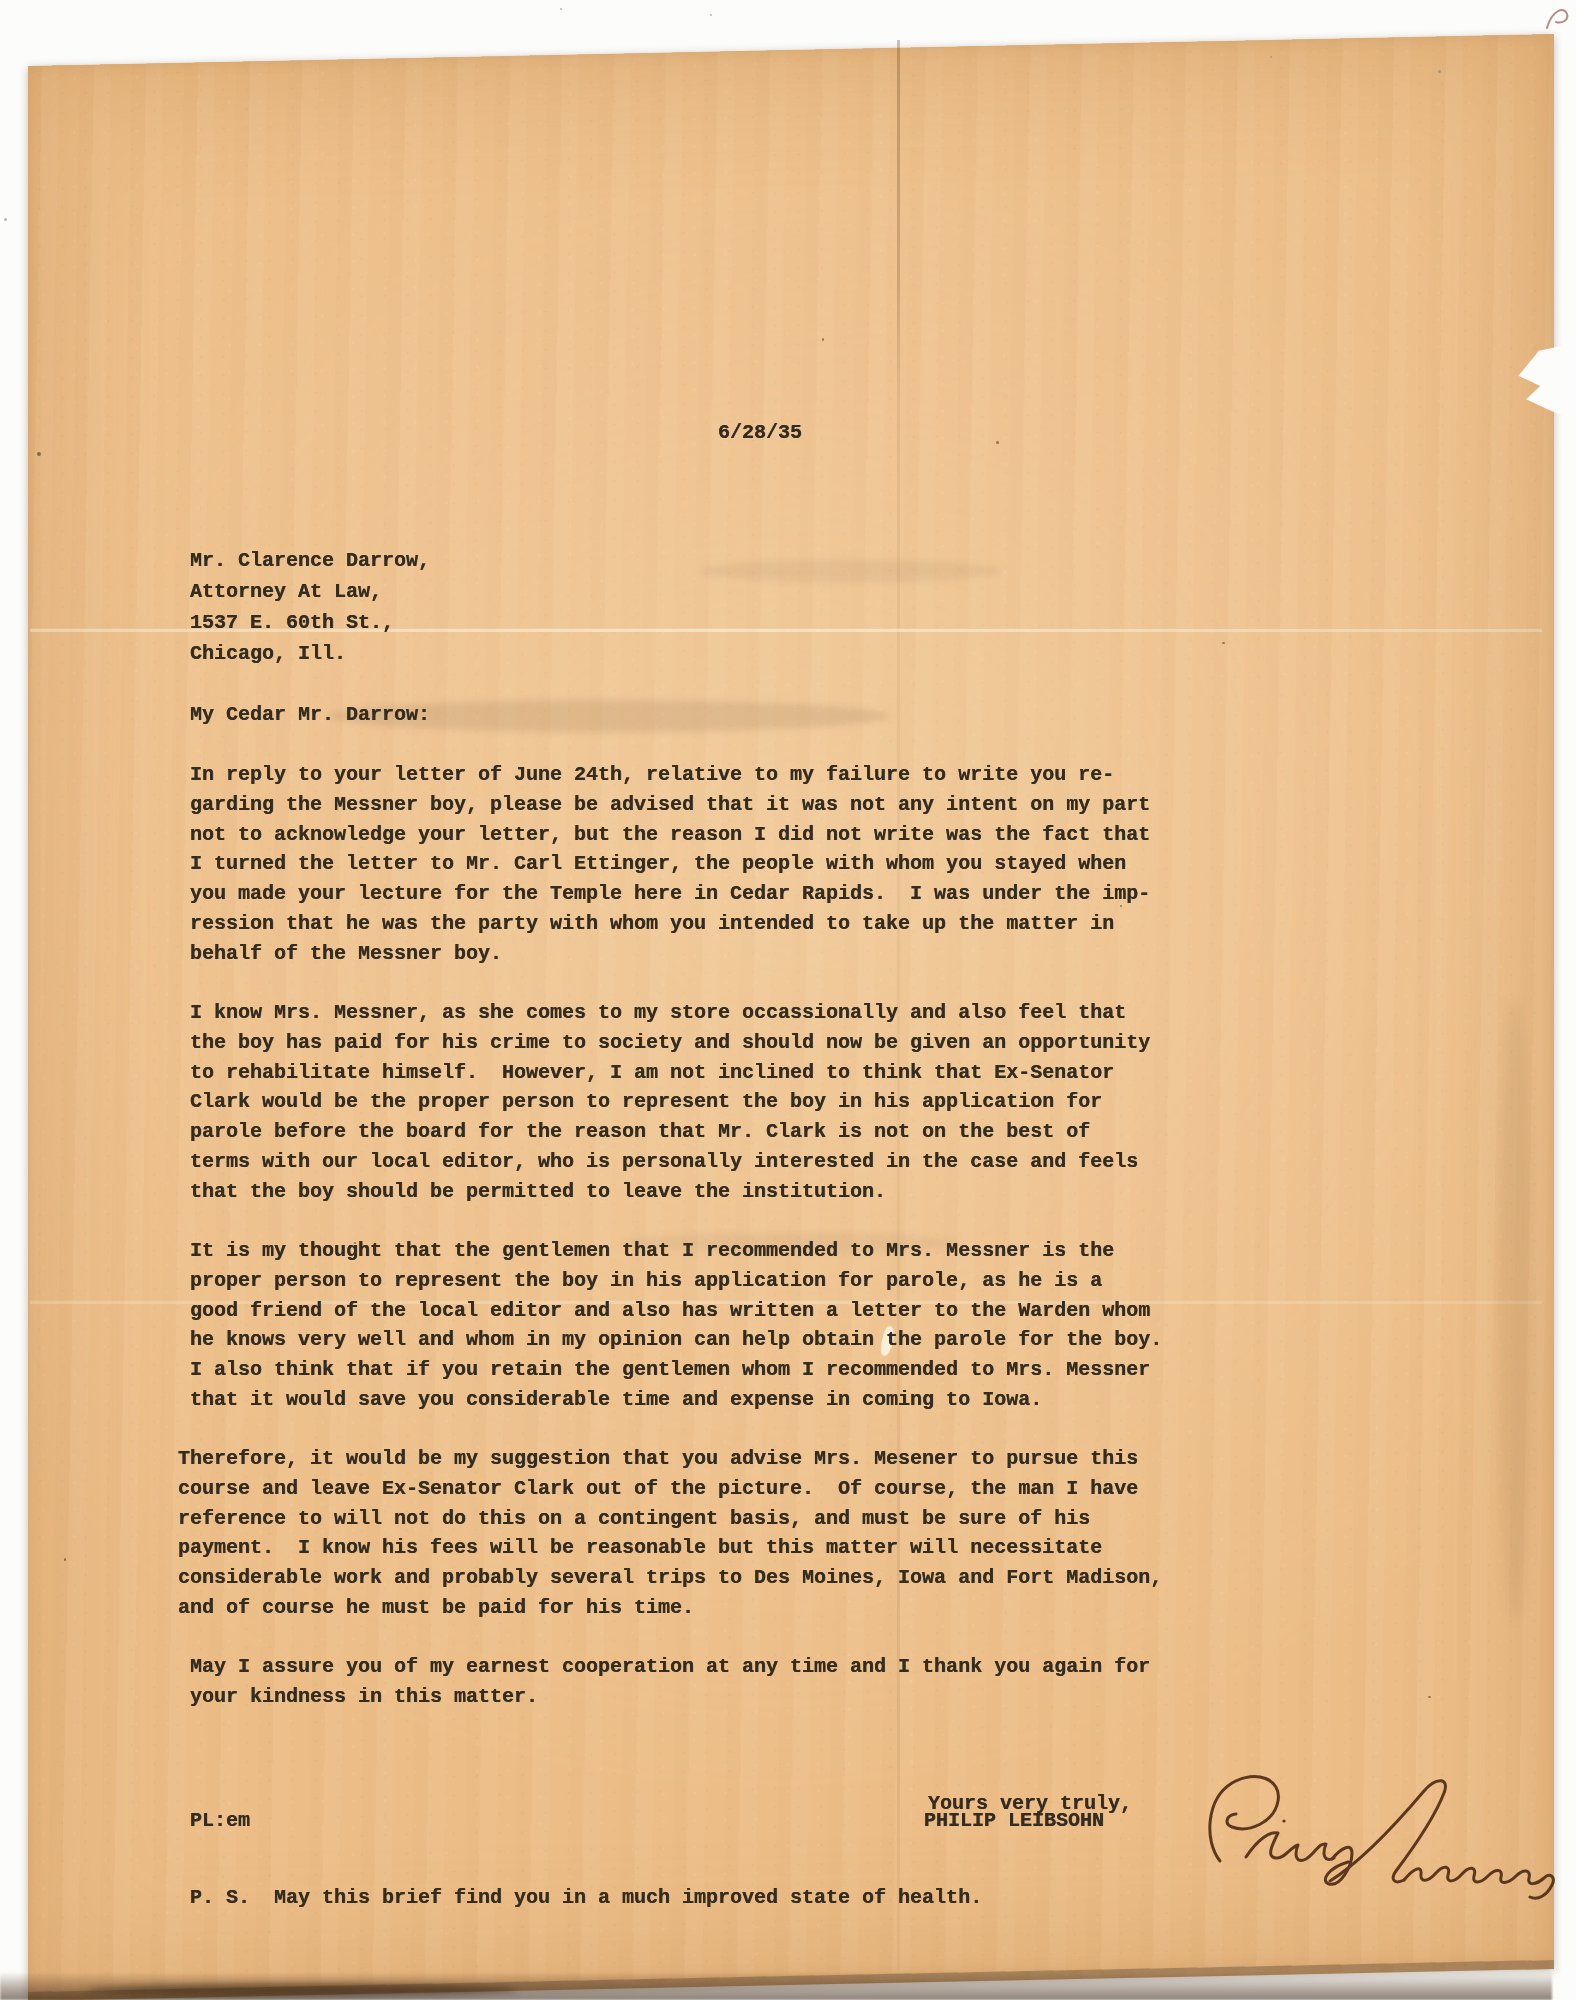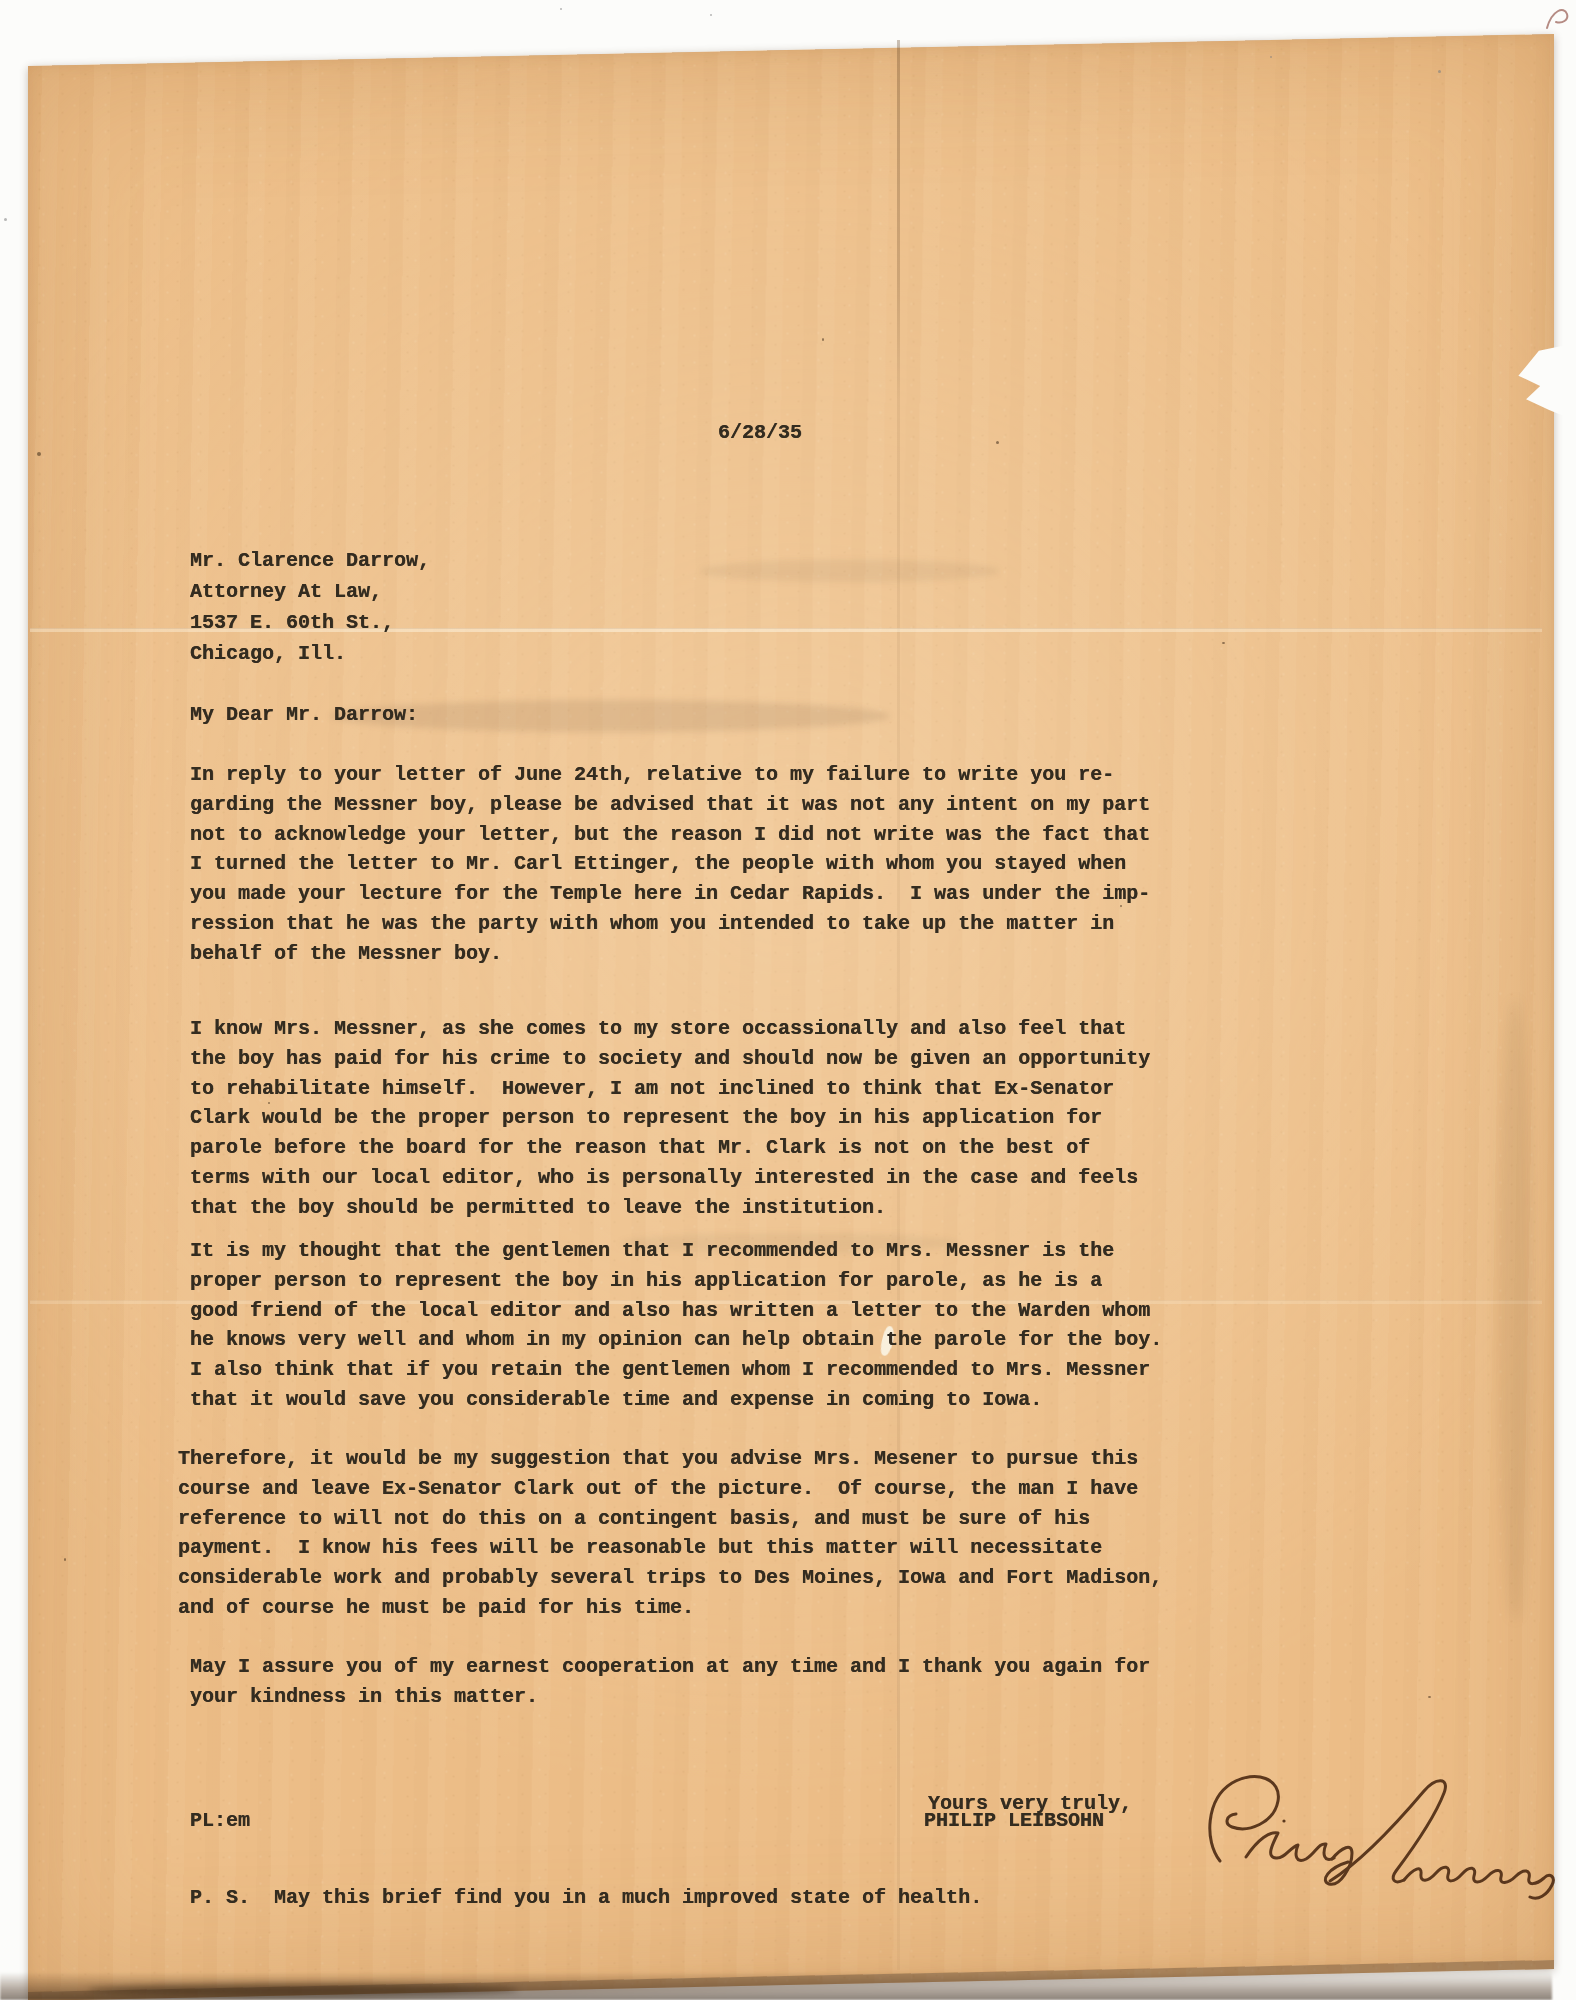--- a/index.html
+++ b/index.html
@@ -138,31 +138,31 @@
     <div id="ss4" class="abs scan-speck"></div>
     <div id="white-chip" class="abs"></div>
 
     <div class="typed" style="left:718px;top:418px;">6/28/35</div>
 
     <div class="typed addr" style="left:190px;top:545px;">Mr. Clarence Darrow,
 Attorney At Law,
 1537 E. 60th St.,
 Chicago, Ill.</div>
 
-    <div class="typed" style="left:190px;top:700px;">My Dear Mr. Darrow:</div>
+    <div class="typed" style="left:190px;top:700px;">My Cedar Mr. Darrow:</div>
 
     <div class="typed" style="left:190px;top:760px;font-family:Liberation Mono, monospace;">In reply to your letter of June 24th, relative to my failure to write you re-
 garding the Messner boy, please be advised that it was not any intent on my part
 not to acknowledge your letter, but the reason I did not write was the fact that
 I turned the letter to Mr. Carl Ettinger, the people with whom you stayed when
 you made your lecture for the Temple here in Cedar Rapids.  I was under the imp-
 ression that he was the party with whom you intended to take up the matter in
 behalf of the Messner boy.</div>
 
-    <div class="typed" style="left:190px;top:998px;margin-top:16px;">I know Mrs. Messner, as she comes to my store occassionally and also feel that
+    <div class="typed" style="left:190px;top:998px;">I know Mrs. Messner, as she comes to my store occassionally and also feel that
 the boy has paid for his crime to society and should now be given an opportunity
 to rehabilitate himself.  However, I am not inclined to think that Ex-Senator
 Clark would be the proper person to represent the boy in his application for
 parole before the board for the reason that Mr. Clark is not on the best of
 terms with our local editor, who is personally interested in the case and feels
 that the boy should be permitted to leave the institution.</div>
 
     <div class="typed" style="left:190px;top:1236px;">It is my thought that the gentlemen that I recommended to Mrs. Messner is the
 proper person to represent the boy in his application for parole, as he is a
 good friend of the local editor and also has written a letter to the Warden whom

